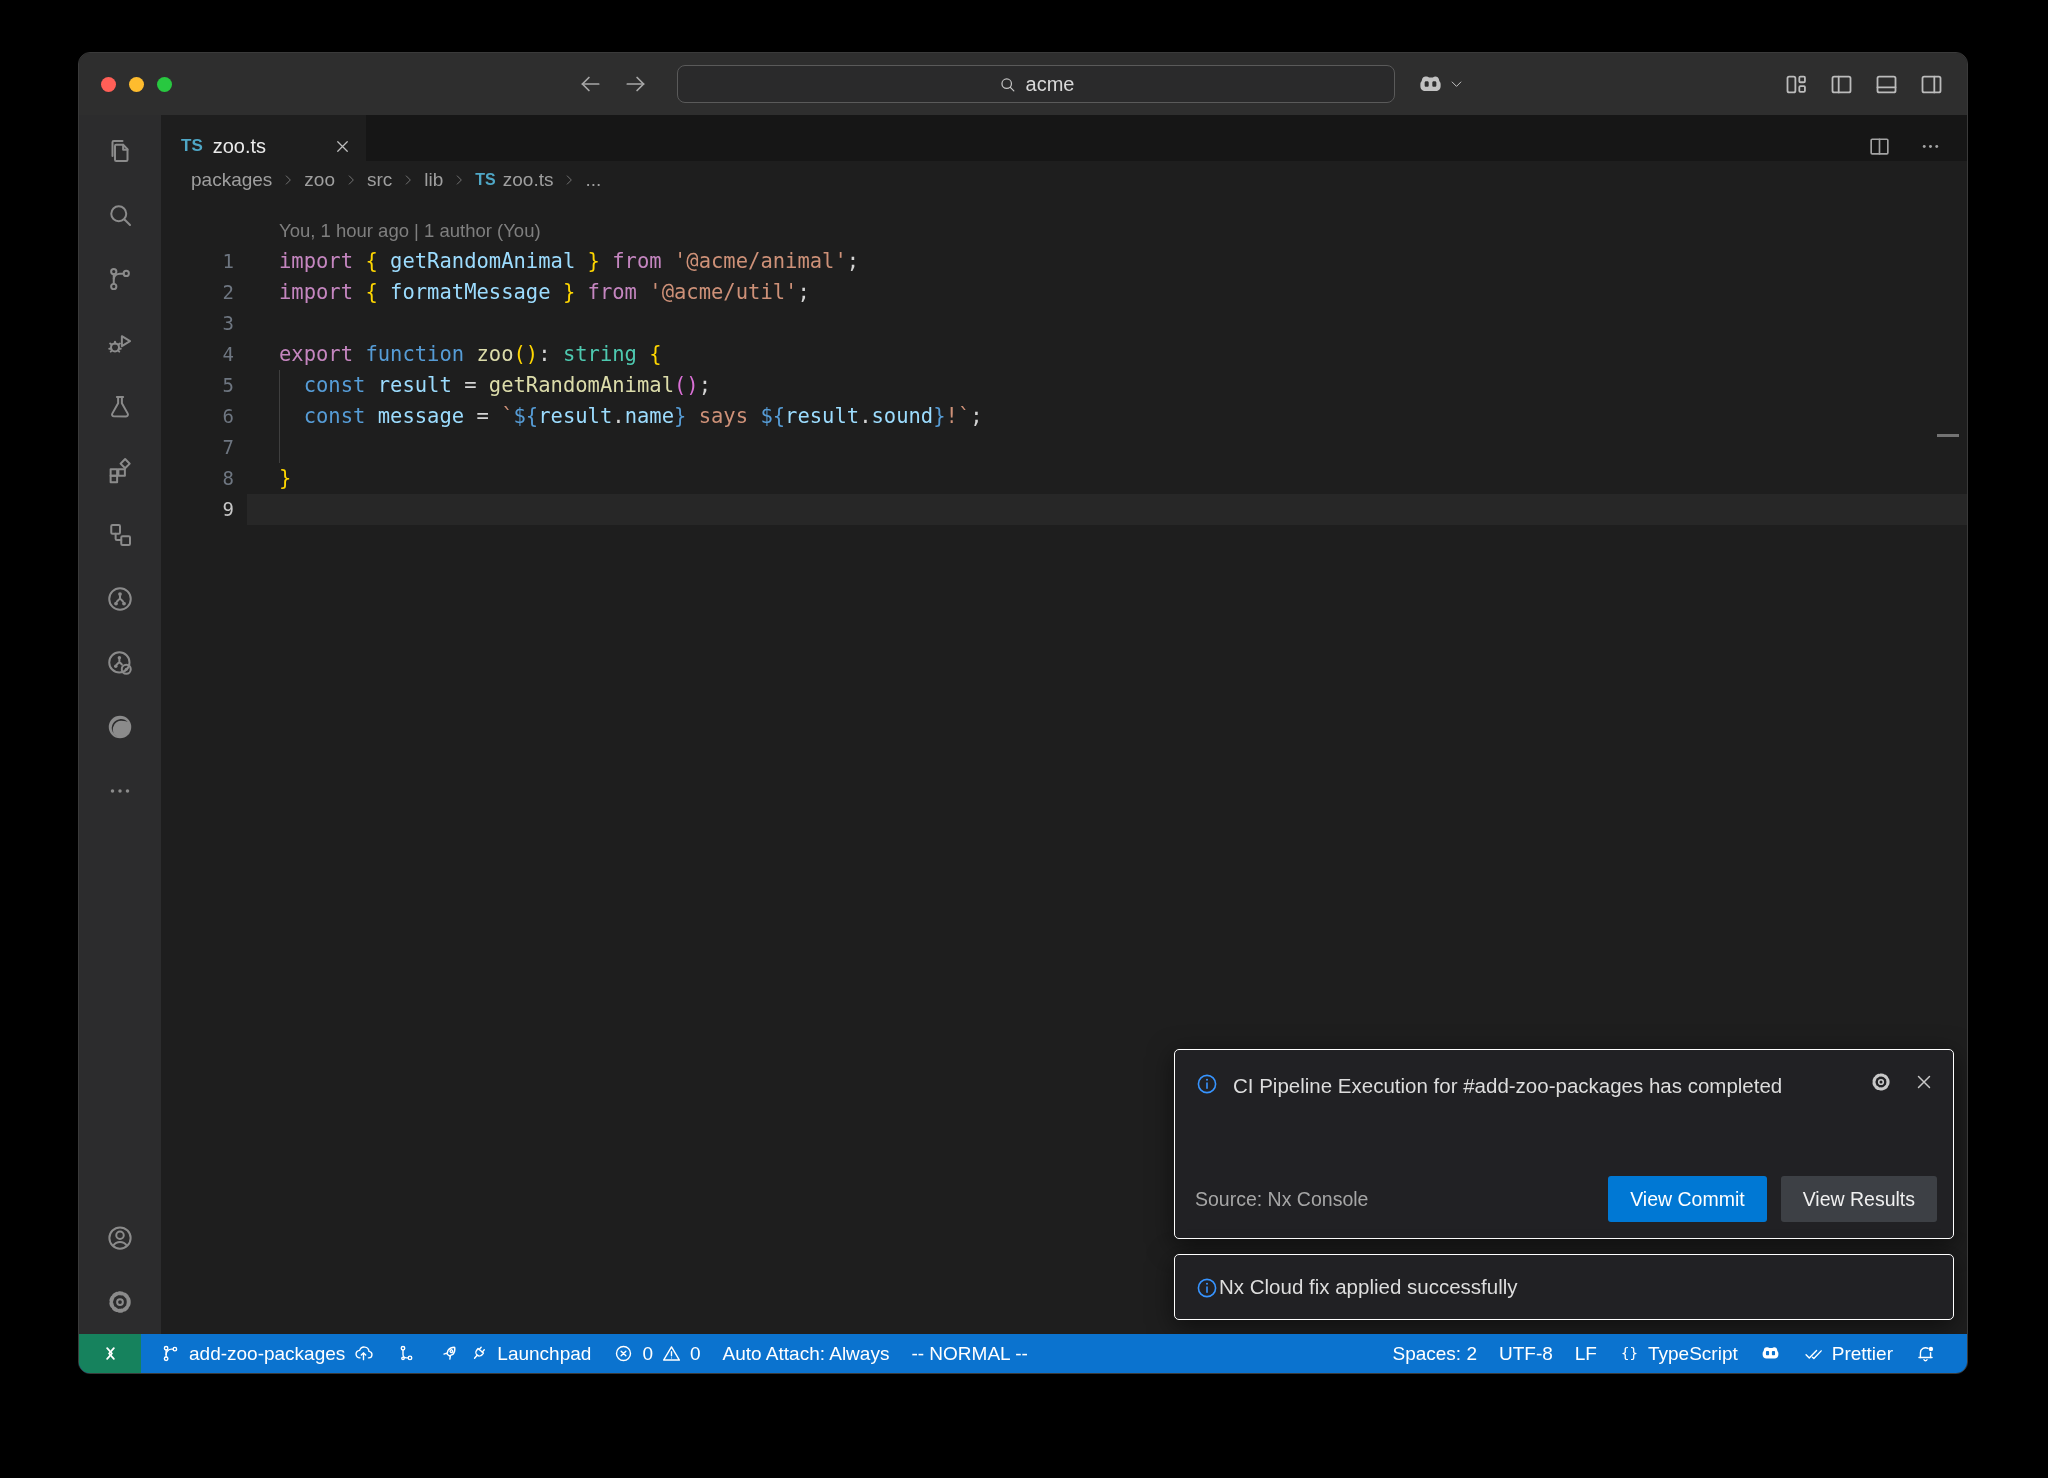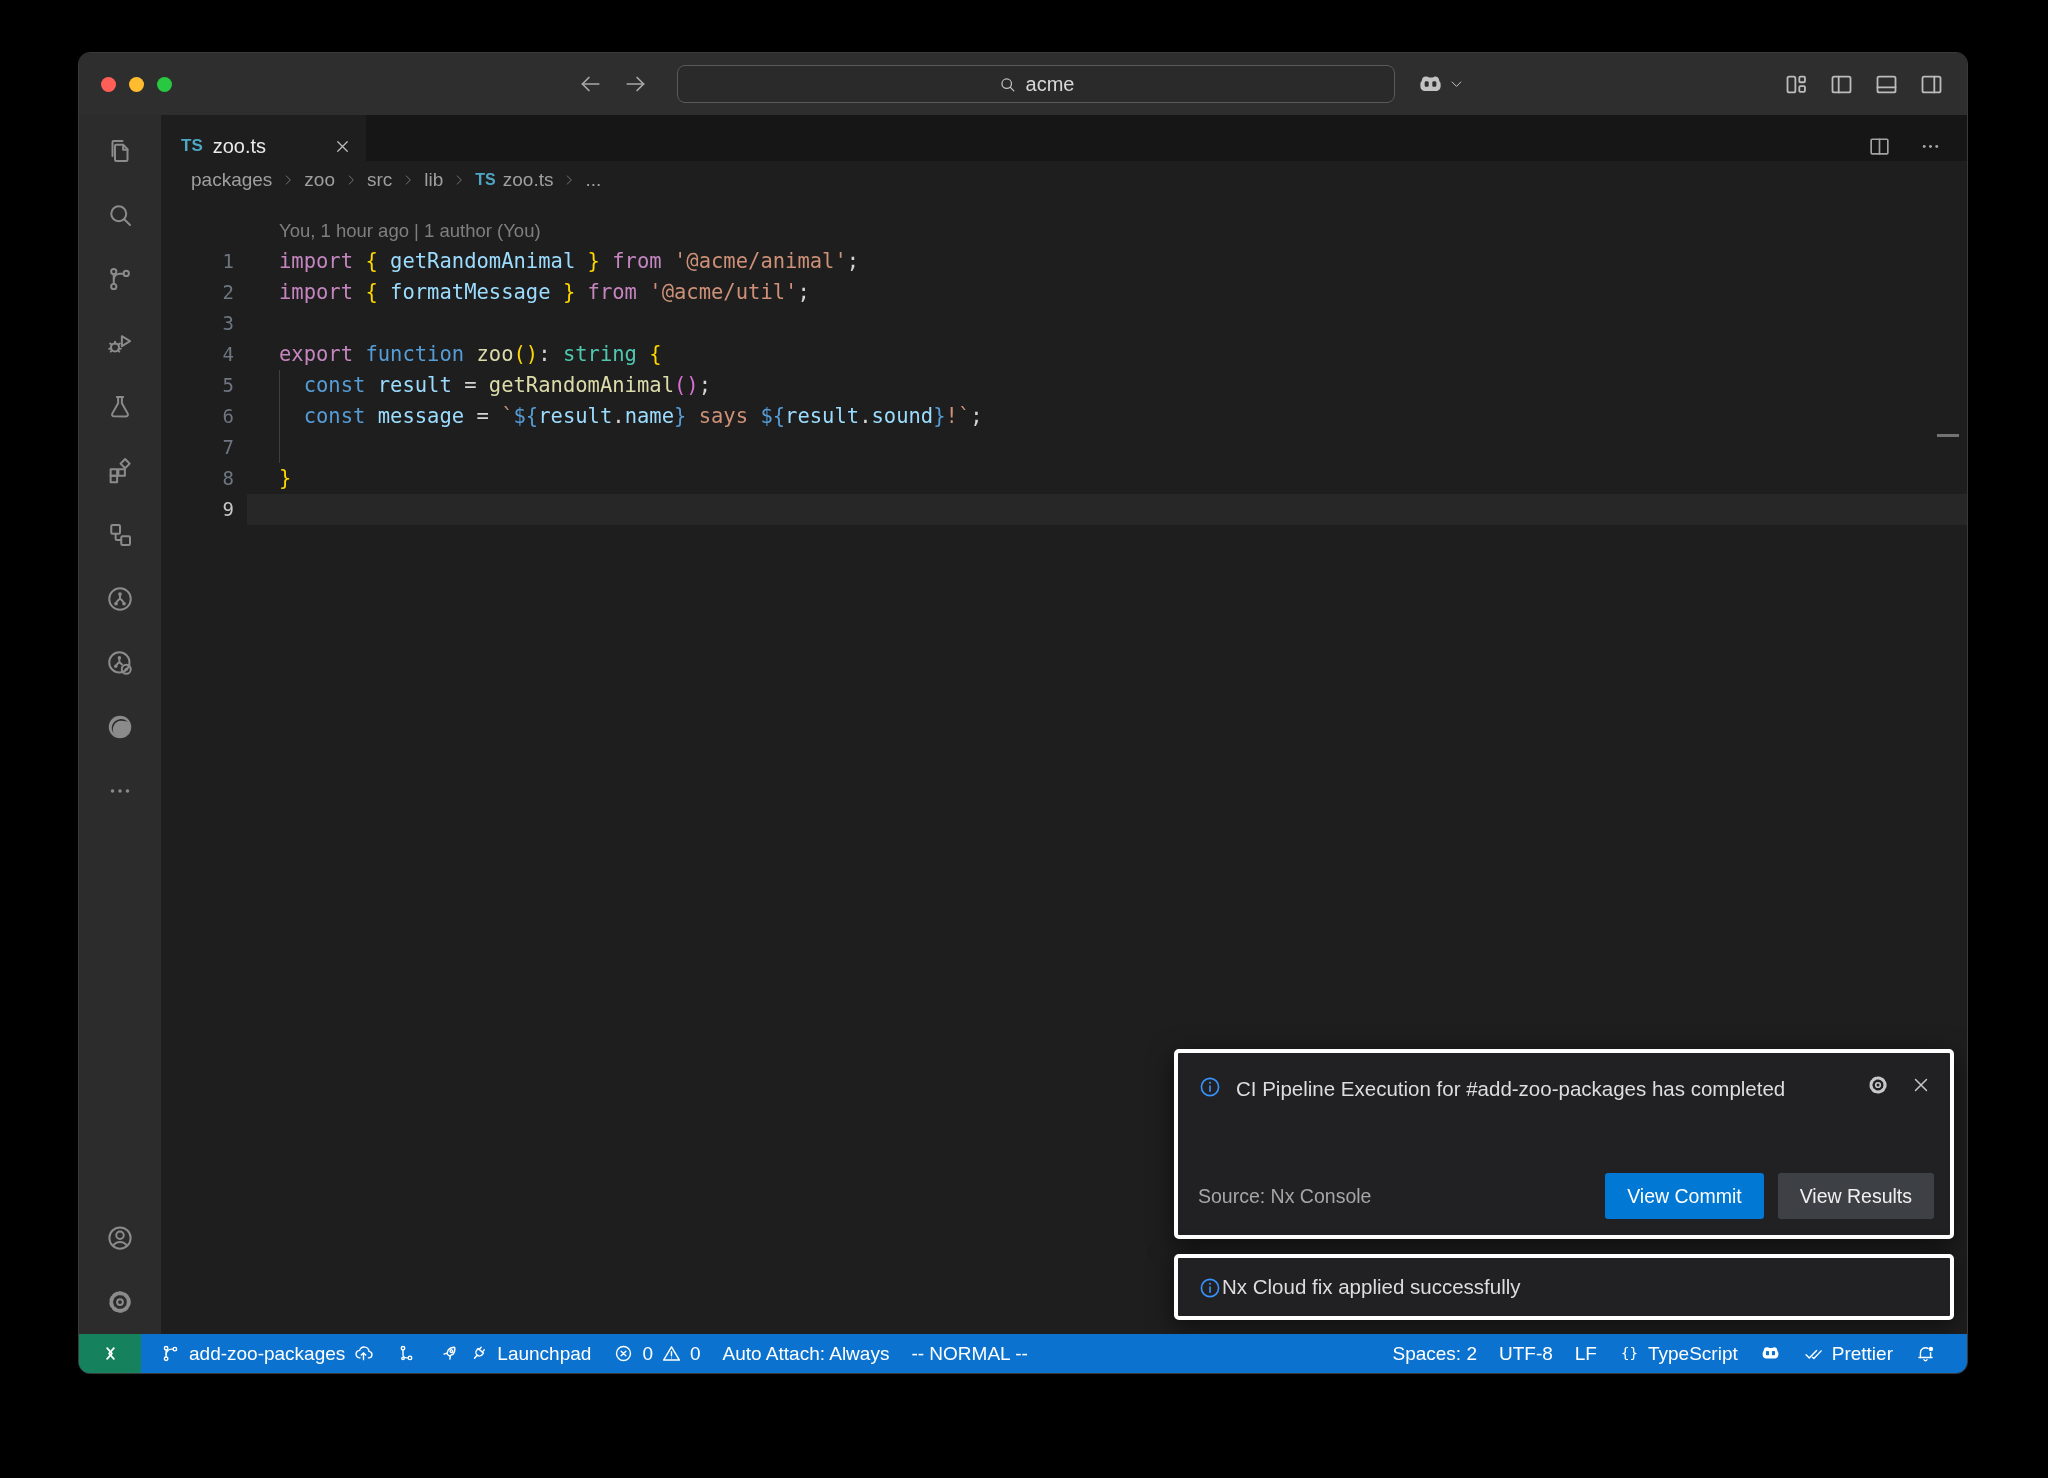--- a/index.html
+++ b/index.html
@@ -52,21 +52,21 @@
   .code { position:absolute; left:118px; font-size:20.5px; white-space:pre; }
   .cur-line { position:absolute; left:86px; right:0; top:279px; height:31px; background:rgba(255,255,255,.045); }
   .indent-guide { position:absolute; left:118px; top:155px; width:1px; height:93px; background:#3f3f3f; }
   .ruler-dash { position:absolute; right:8px; top:219px; width:22px; height:3px; background:#737373; }
 
   .tk-kw1{color:#C586C0} .tk-kw2{color:#569CD6} .tk-var{color:#9CDCFE} .tk-fn{color:#DCDCAA}
   .tk-str{color:#CE9178} .tk-type{color:#4EC9B0} .tk-b1{color:#FFD700} .tk-b2{color:#DA70D6}
   .tk-p{color:#D4D4D4}
 
   
-  .toast { position:absolute; left:1095px; width:780px; background:#212124; border:4px solid #ffffff;
+  .toast { position:absolute; left:1095px; width:780px; background:#212124; border:1px solid #ffffff;
            border-radius:5px; box-shadow:0 6px 26px rgba(0,0,0,.55); }
   .toast1 { top:996px; height:190px; }
   .toast2 { top:1201px; height:66px; display:flex; align-items:center; padding:0 20px; }
   .row1 { display:flex; padding:20px 18px 0 20px; gap:14px; align-items:flex-start; }
   .info-ic { color:#3794ff; margin-top:2px; }
   .msg { color:#dddddd; font-size:20.5px; line-height:1.52; width:560px; }
   .toast-icons { margin-left:auto; display:flex; gap:20px; color:#c8c8c8; align-items:center; }
   .row2 { position:absolute; left:20px; right:16px; bottom:16px; display:flex; align-items:center; }
   .source { color:#a6a6a6; font-size:19.5px; }
   .btns { margin-left:auto; display:flex; gap:14px; }

